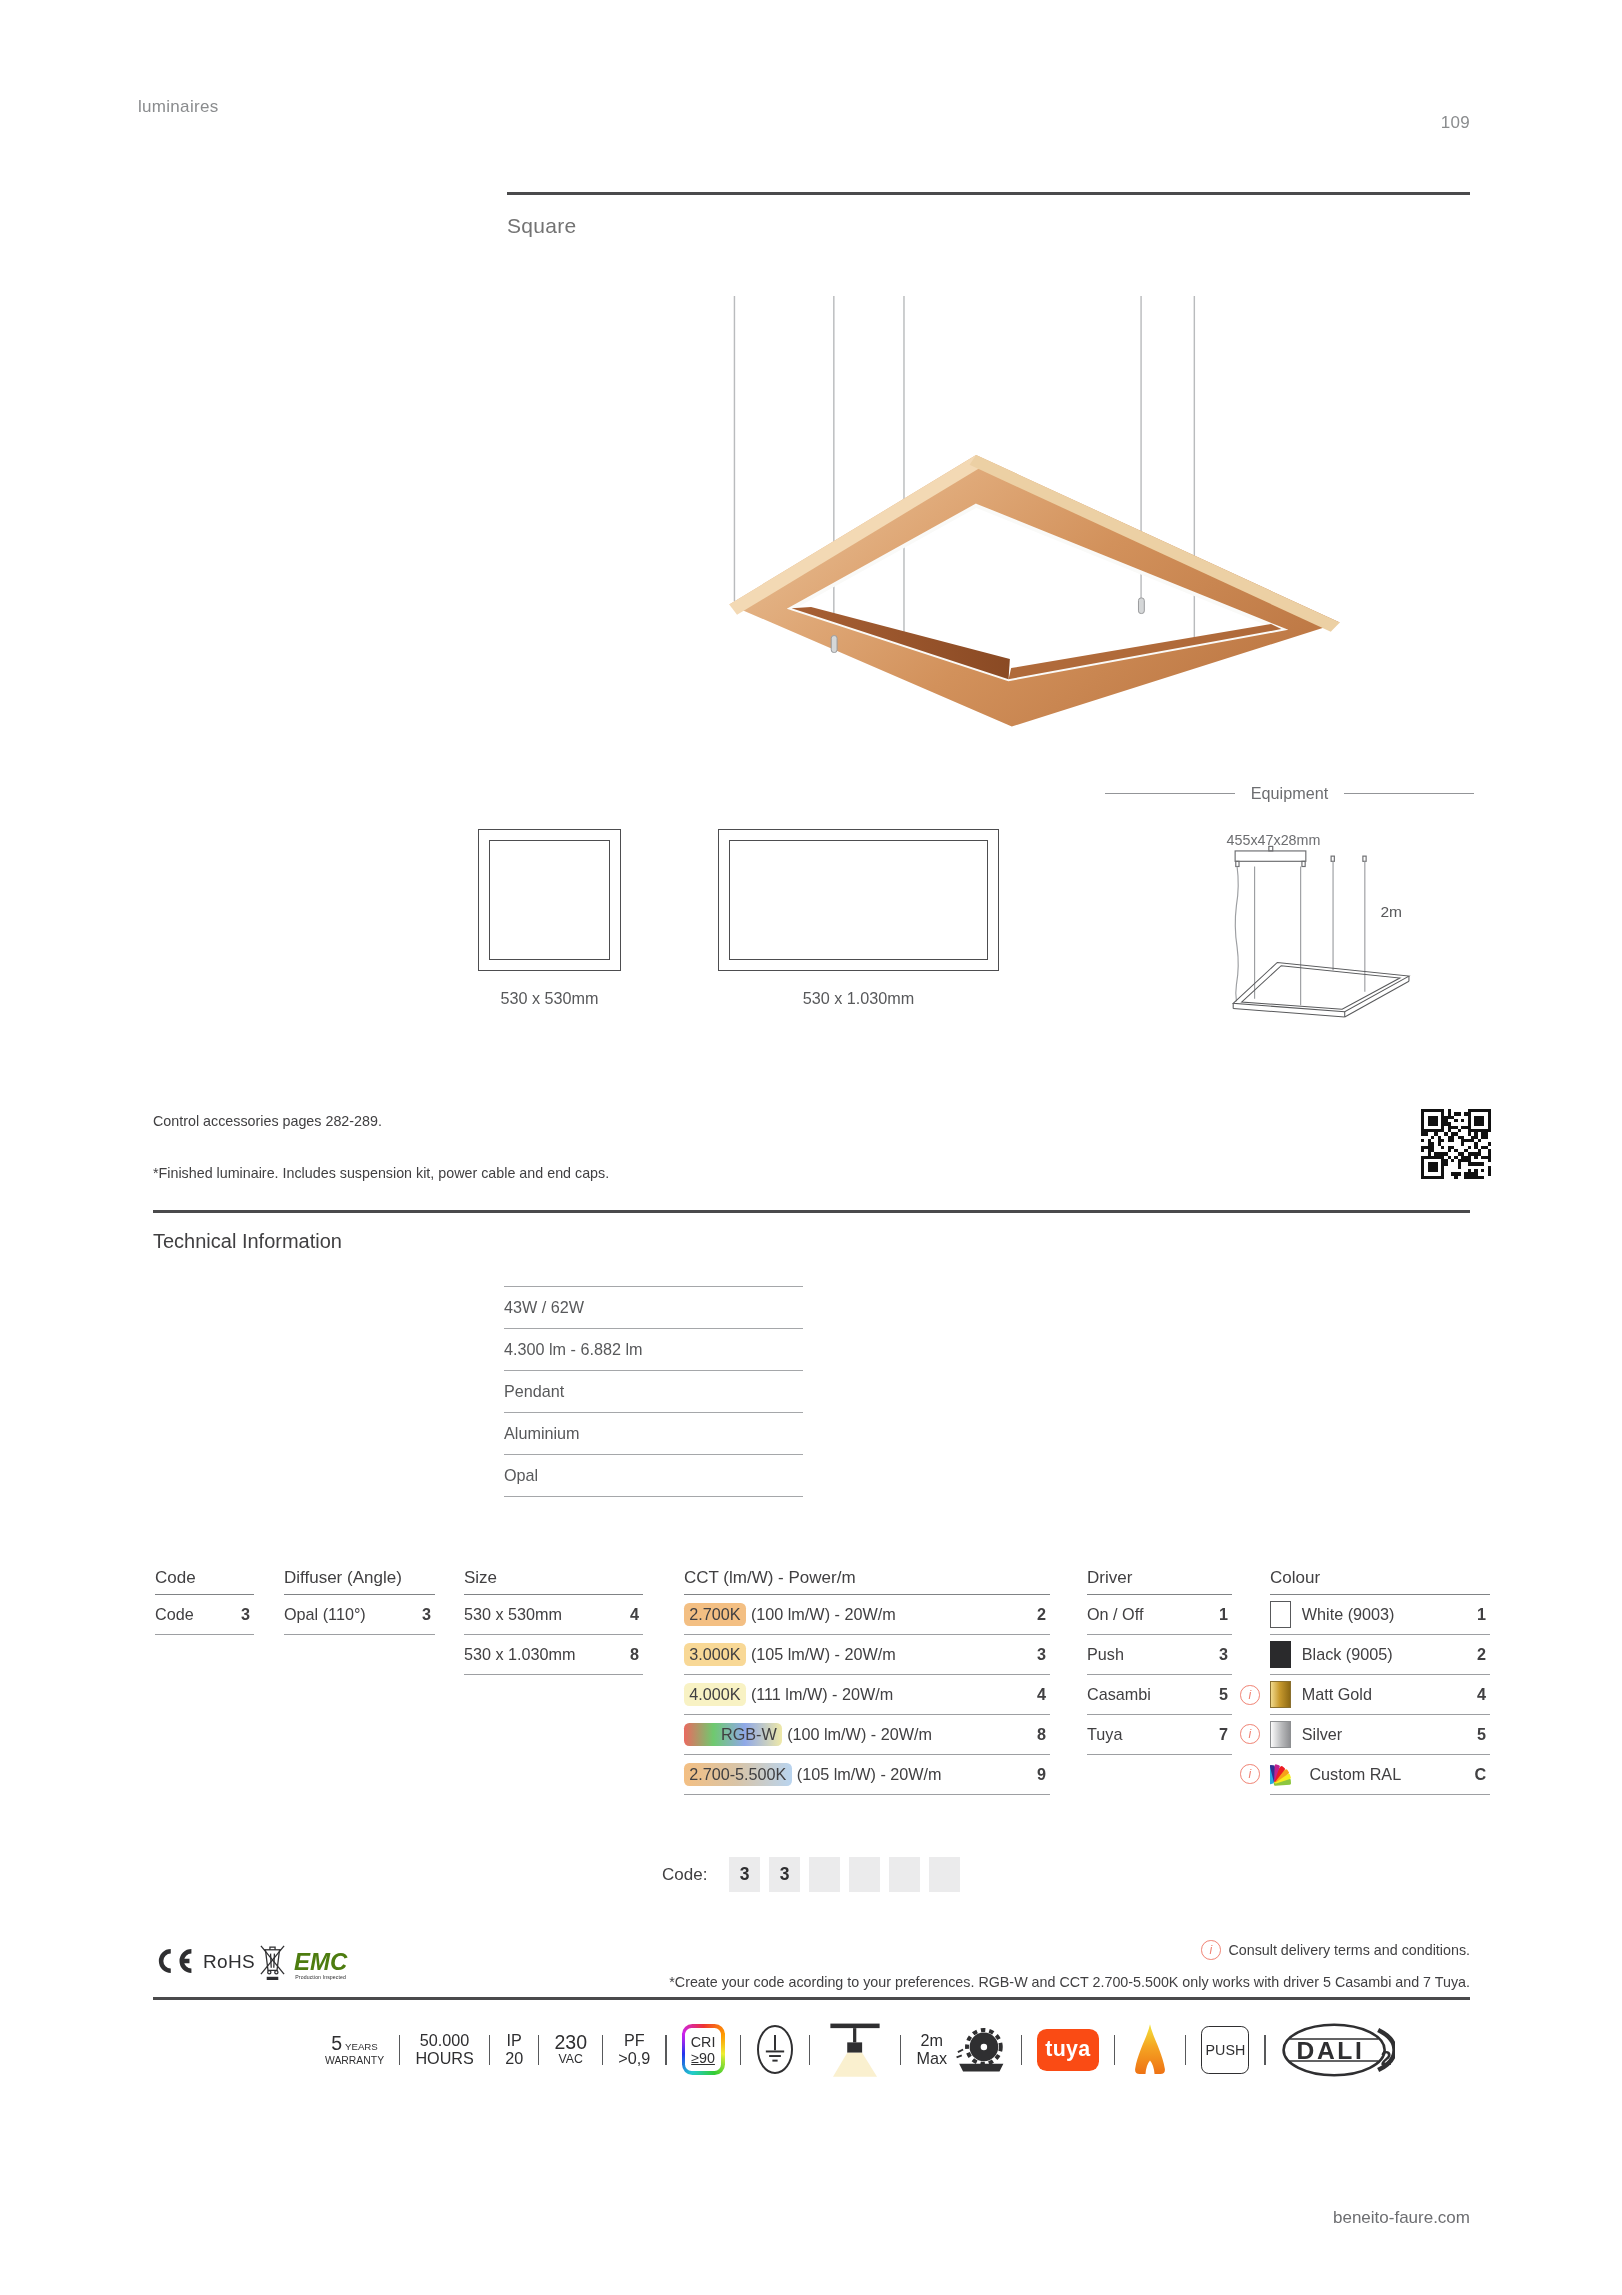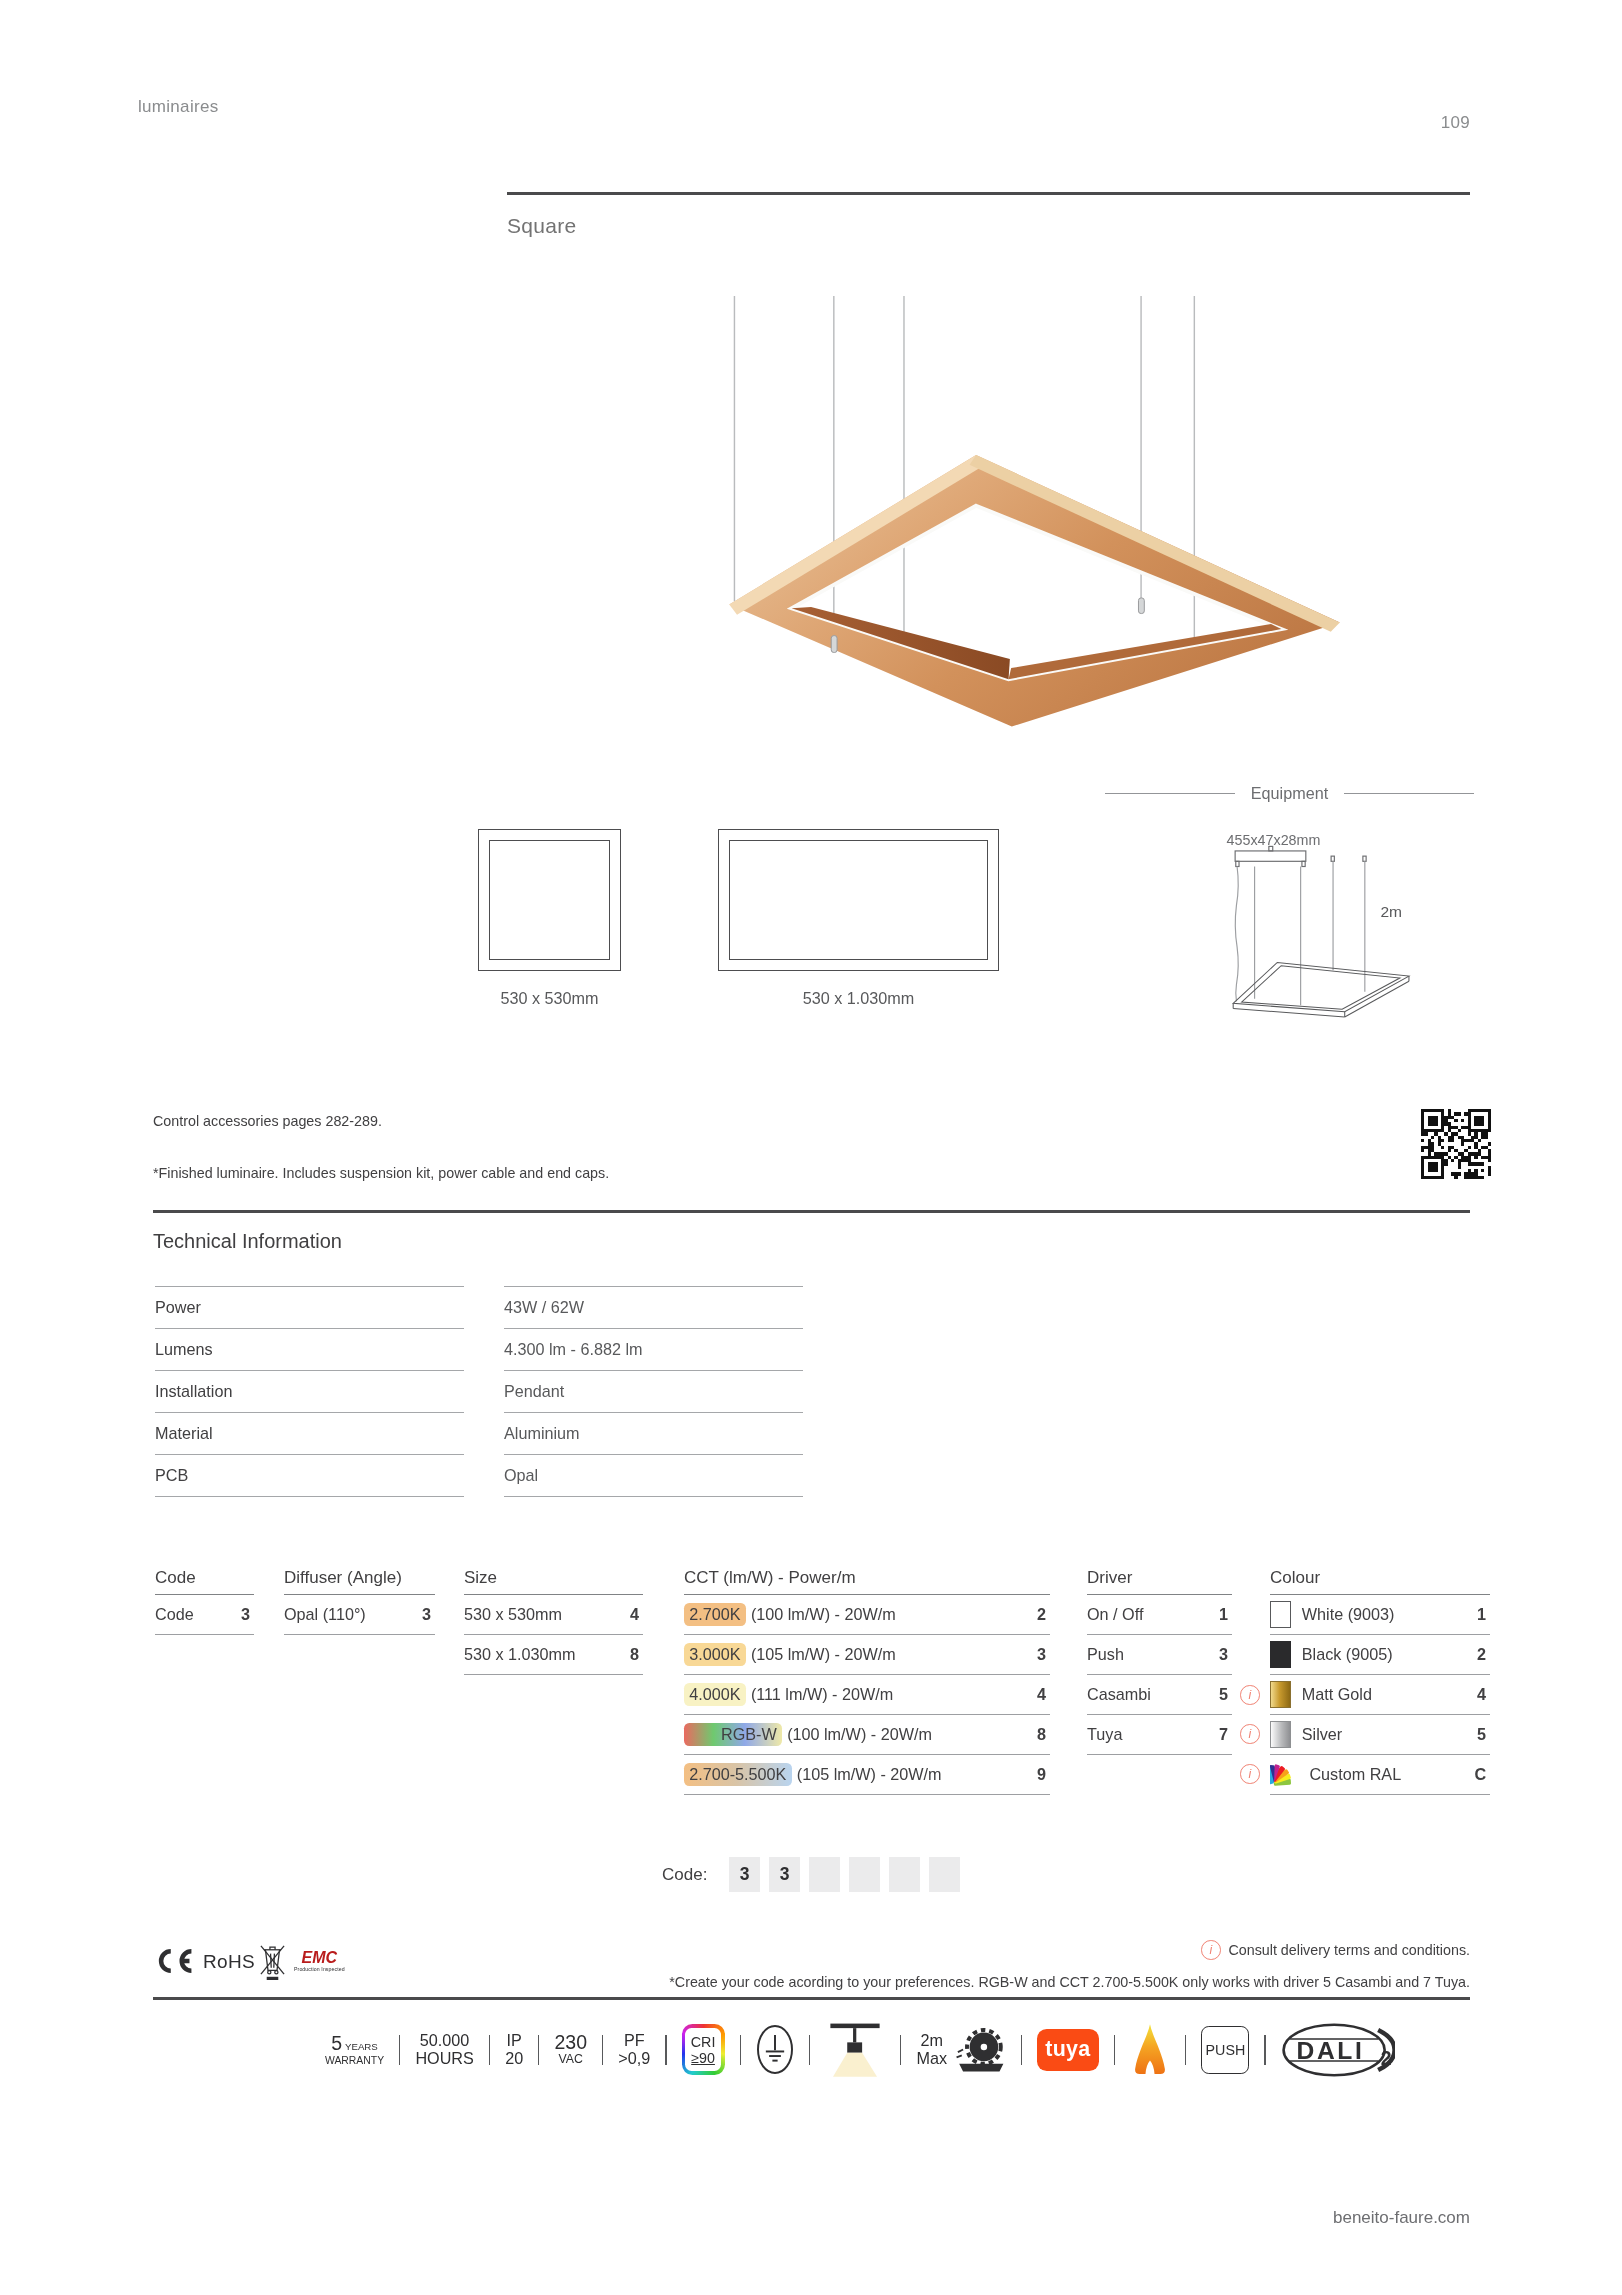--- a/index.html
+++ b/index.html
@@ -56,21 +56,21 @@
   .info{width:19.5px;height:19.5px;border:1.3px solid #f08273;border-radius:50%;color:#f08273;
         font-size:12.3px;display:flex;align-items:center;justify-content:center;font-style:italic;}
 
   
   .cbox{width:31px;height:35px;background:#ebebec;display:inline-flex;align-items:center;
         justify-content:center;font-size:17.5px;font-weight:bold;color:#2f2f31;margin-right:9px;}
   .cb-label{font-size:17px;color:#414042;}
 
   
   .rohs{font-size:19px;color:#2f2f31;letter-spacing:0.3px;}
-  .emc{font-style:italic;font-weight:bold;font-size:16px;color:#b91c1c;line-height:1;}
+  .emc{font-style:italic;font-weight:bold;font-size:24px;color:#4d7c0f;line-height:1;}
   .emc-sub{font-size:5.2px;color:#2f2f31;letter-spacing:0.1px;}
 
   
   .specs{position:absolute;display:flex;align-items:center;}
   .spec{display:flex;flex-direction:column;align-items:center;justify-content:center;color:#2f2f31;line-height:1.1;}
   .sep{width:1.3px;height:30px;background:#58595b;margin:0 15px;flex:0 0 auto;}
   .sp-big{font-size:19.5px;} .sp-small{font-size:12.3px;} .sp-mid{font-size:16.2px;}
   .cri{width:43px;height:51px;border-radius:10.4px;padding:3.9px;
        background:conic-gradient(#e33,#f90,#ee3,#3c3,#2cc,#23e,#c2e,#e33);}
   .cri-in{width:100%;height:100%;background:#fff;border-radius:6.5px;display:flex;flex-direction:column;
@@ -316,27 +316,20 @@
         <path fill-rule="evenodd" d="M14 0h7v7h-7zM15 1h5v5h-5z"></path>
         <rect x="16" y="2" width="3" height="3"></rect>
         <path fill-rule="evenodd" d="M0 14h7v7h-7zM1 15h5v5h-5z"></path>
         <rect x="2" y="16" width="3" height="3"></rect>
       </svg>
   </div>
 
   <div class="rule-thick" style="left:153px;top:1210px;width:1317px;"></div>
   <div class="abs section-title" style="left:153px;top:1230px;">Technical Information</div>
 
-  <div class="tech-col" style="left:155px;top:1286px;width:309px;">
-    <div class="trow">Power</div>
-    <div class="trow">Lumens</div>
-    <div class="trow">Installation</div>
-    <div class="trow">Material</div>
-    <div class="trow">PCB</div>
-  </div>
   <div class="tech-col" style="left:504px;top:1286px;width:299px;">
     <div class="trow tval">43W / 62W</div>
     <div class="trow tval">4.300 lm - 6.882 lm</div>
     <div class="trow tval">Pendant</div>
     <div class="trow tval">Aluminium</div>
     <div class="trow tval">Opal</div>
   </div>
 
   <div class="ctcol" style="left:155px;width:99px;">
     <div class="cthead">Code</div>

